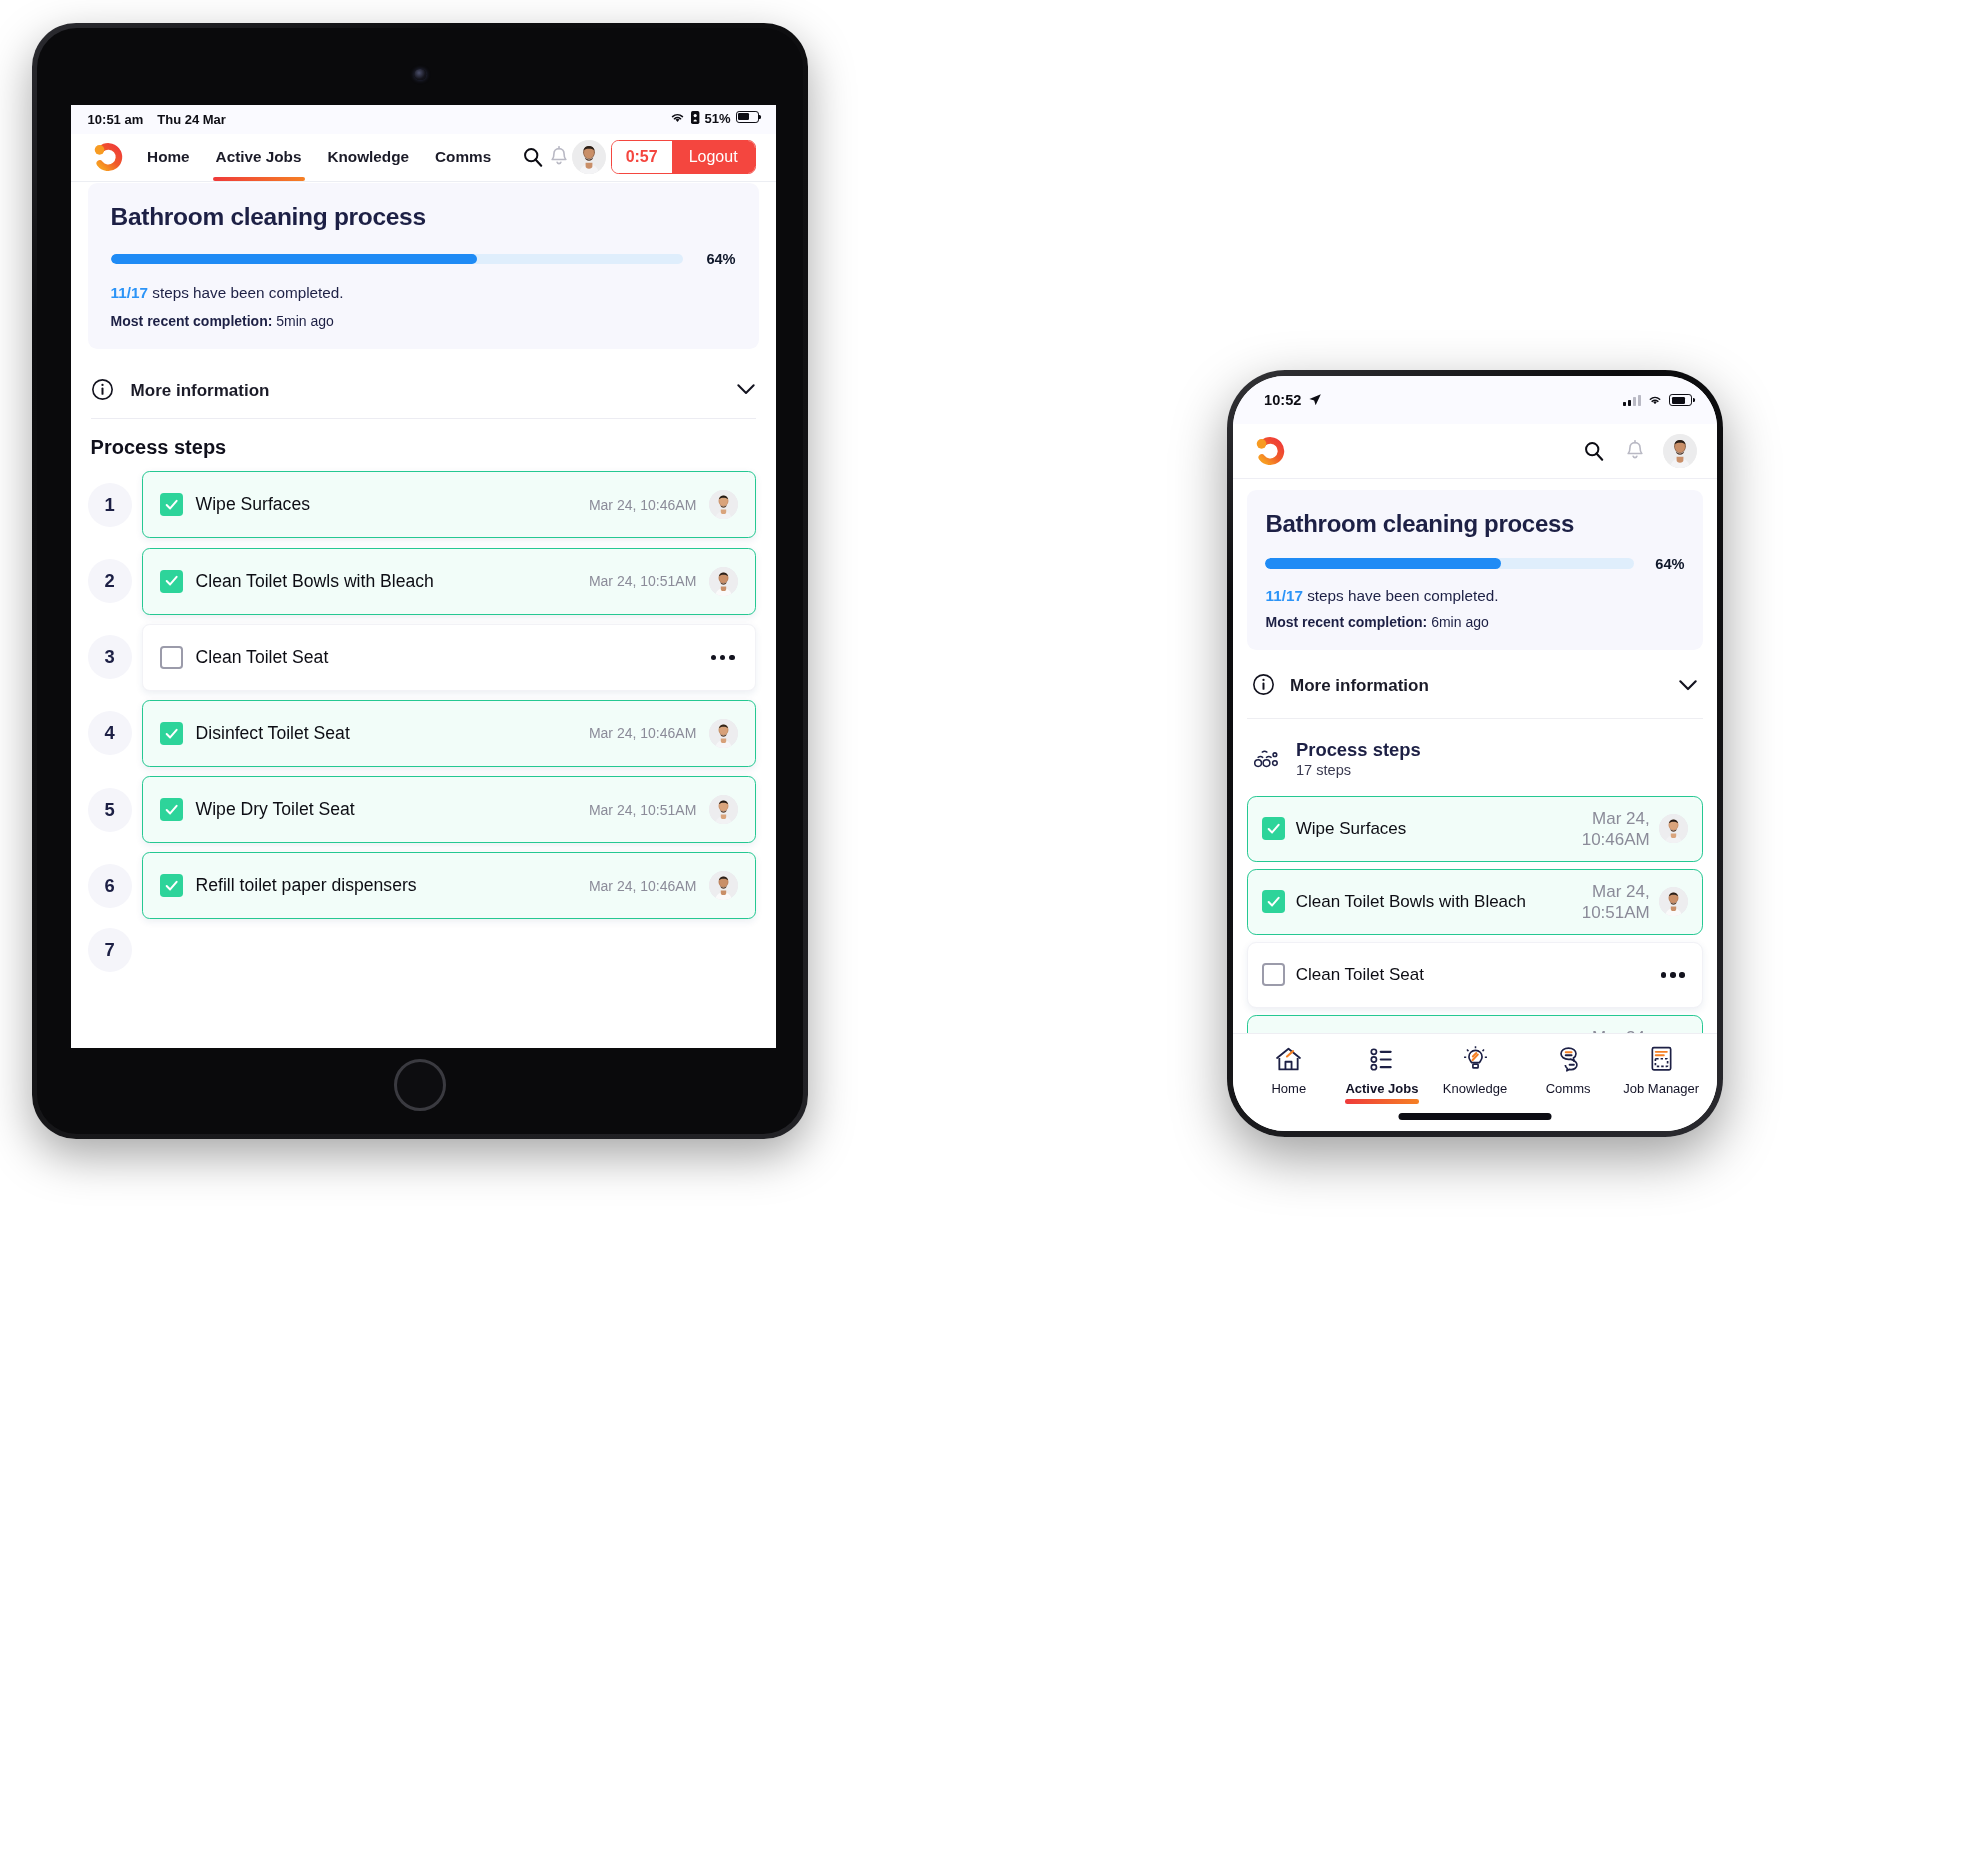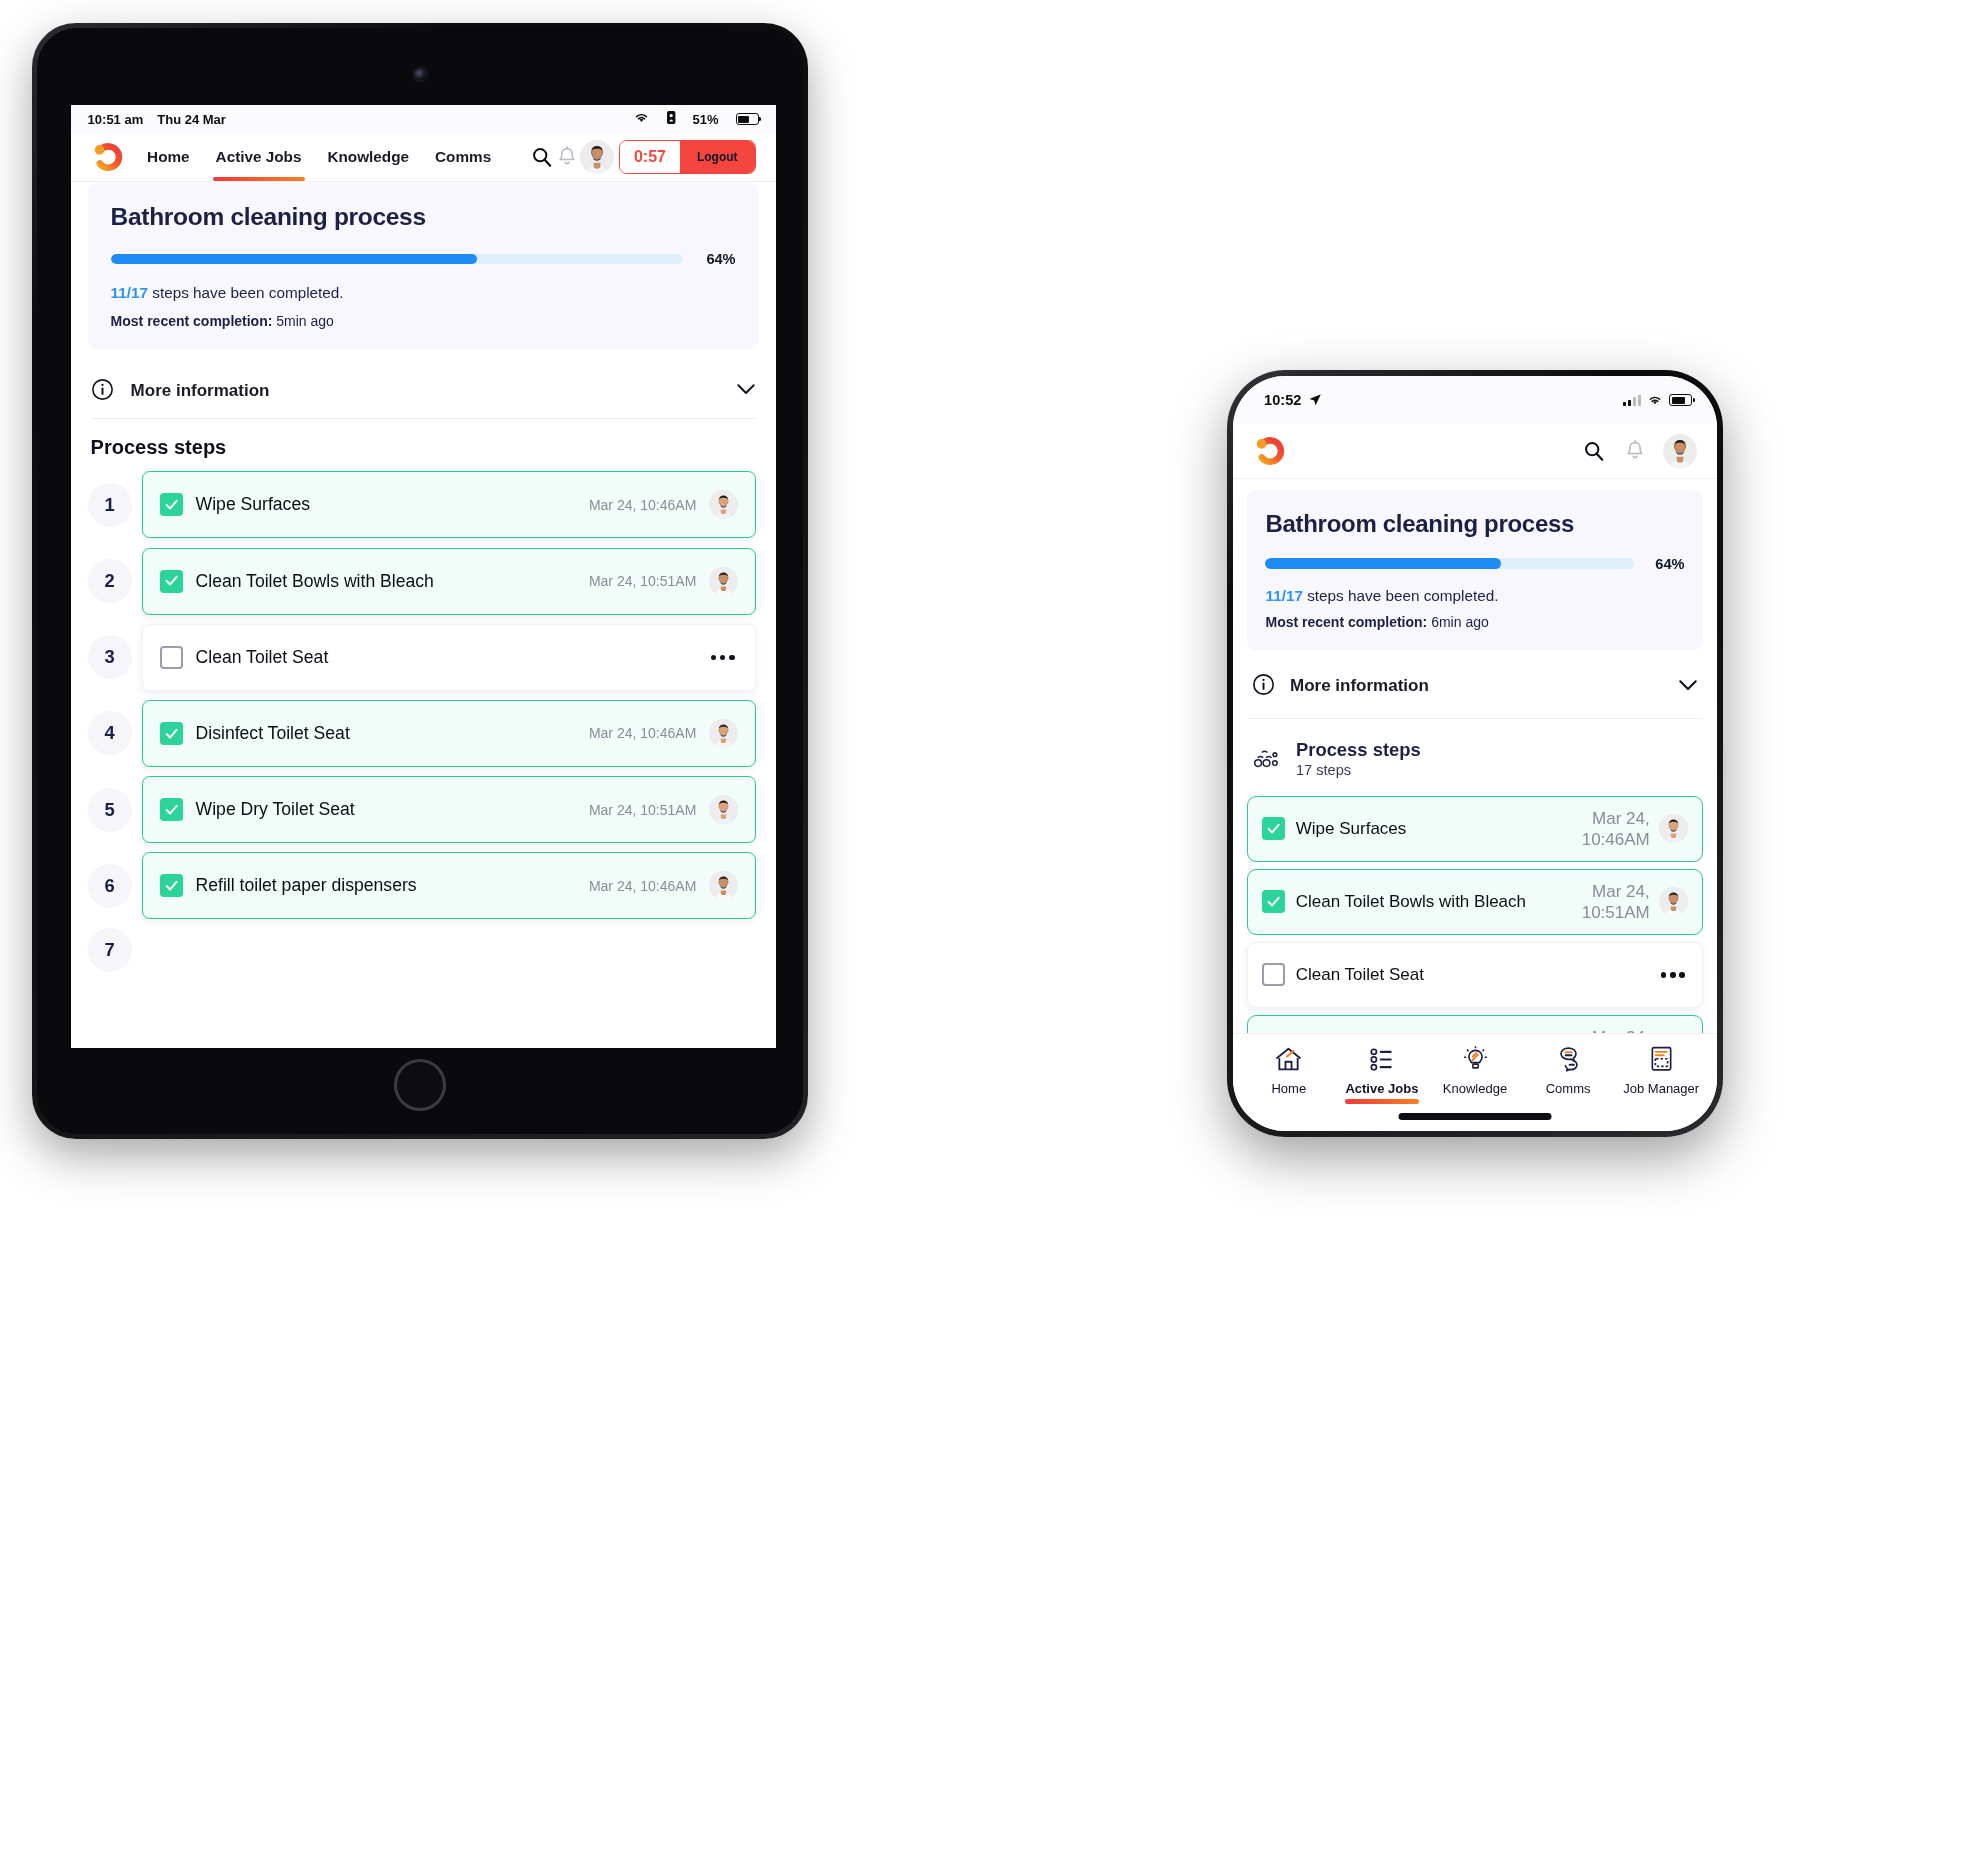--- a/index.html
+++ b/index.html
@@ -47,21 +47,21 @@
   }
 
   
   .ipad-status {
     height: 29px; background: #fafaff;
     display: flex; align-items: center;
     padding: 0 17px;
     font-size: 13px; font-weight: 600; color: #0d0d14;
   }
   .ipad-status .left { display: flex; gap: 14px; }
-  .ipad-status .right { margin-left: auto; display: flex; align-items: center; gap: 17px; }
+  .ipad-status .right { margin-left: auto; display: flex; align-items: flex-start; gap: 5px; }
   .ipad-status .pct { font-size: 13px; font-weight: 600; }
   .batt {
     width: 23px; height: 11.5px; border: 1.5px solid #0d0d14; border-radius: 3.1px;
     position: relative; padding: 1.2px;
   }
   .batt::after { content:""; position:absolute; right:-3.1px; top:3.1px; width:1.5px; height:3.8px; background:#0d0d14; border-radius:0 1.5px 1.5px 0;}
   .batt i { display:block; height:100%; width: 58%; background:#0d0d14; border-radius:1.2px; }
 
   
   .ipad-nav {
@@ -88,21 +88,21 @@
   .avatar svg { display:block; }
   .logout-wrap {
     display:flex; align-items:stretch; height: 34px; margin-left: 4.6px;
     border: 1.5px solid #f4463f; border-radius: 7.7px; overflow:hidden;
   }
   .timer {
     background:#fff; color:#f4463f; font-size: 16px; font-weight: 700;
     display:flex; align-items:center; justify-content:center; padding: 0 14px;
   }
   .logout {
-    background:#f4463f; color:#0f172a; font-size: 12px; font-weight:700;
+    background:#f4463f; color:#ffffff; font-size: 16px; font-weight:400;
     display:flex; align-items:center; justify-content:center; padding: 0 17px;
   }
 
   
   .jd-head {
     display:flex; align-items:center; padding: 17px 20px 10.7px 20px;
   }
   .jd-title { font-size: 21.5px; font-weight: 800; color: #1d2045; letter-spacing:-0.2px; }
   .jd-close { margin-left:auto; width:23px; height:23px; }
 

